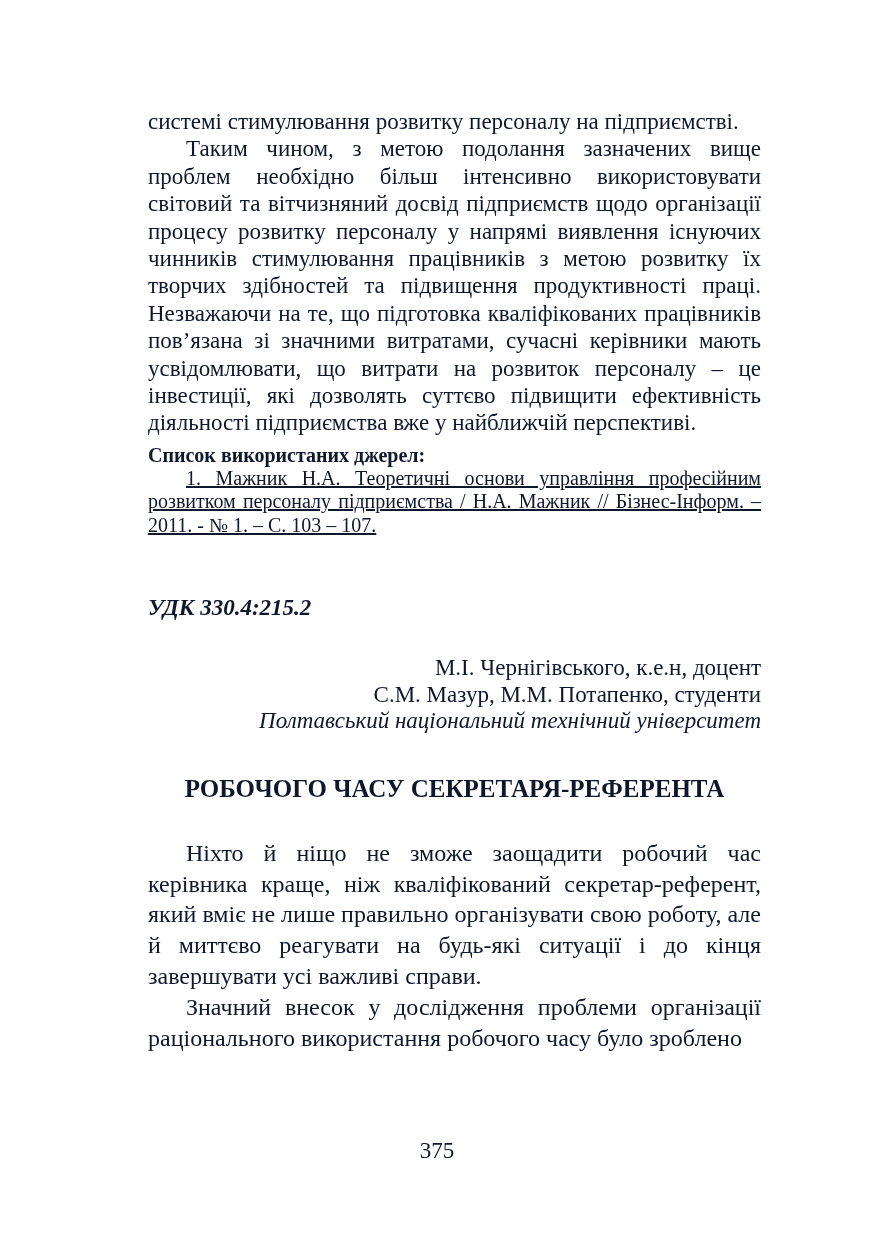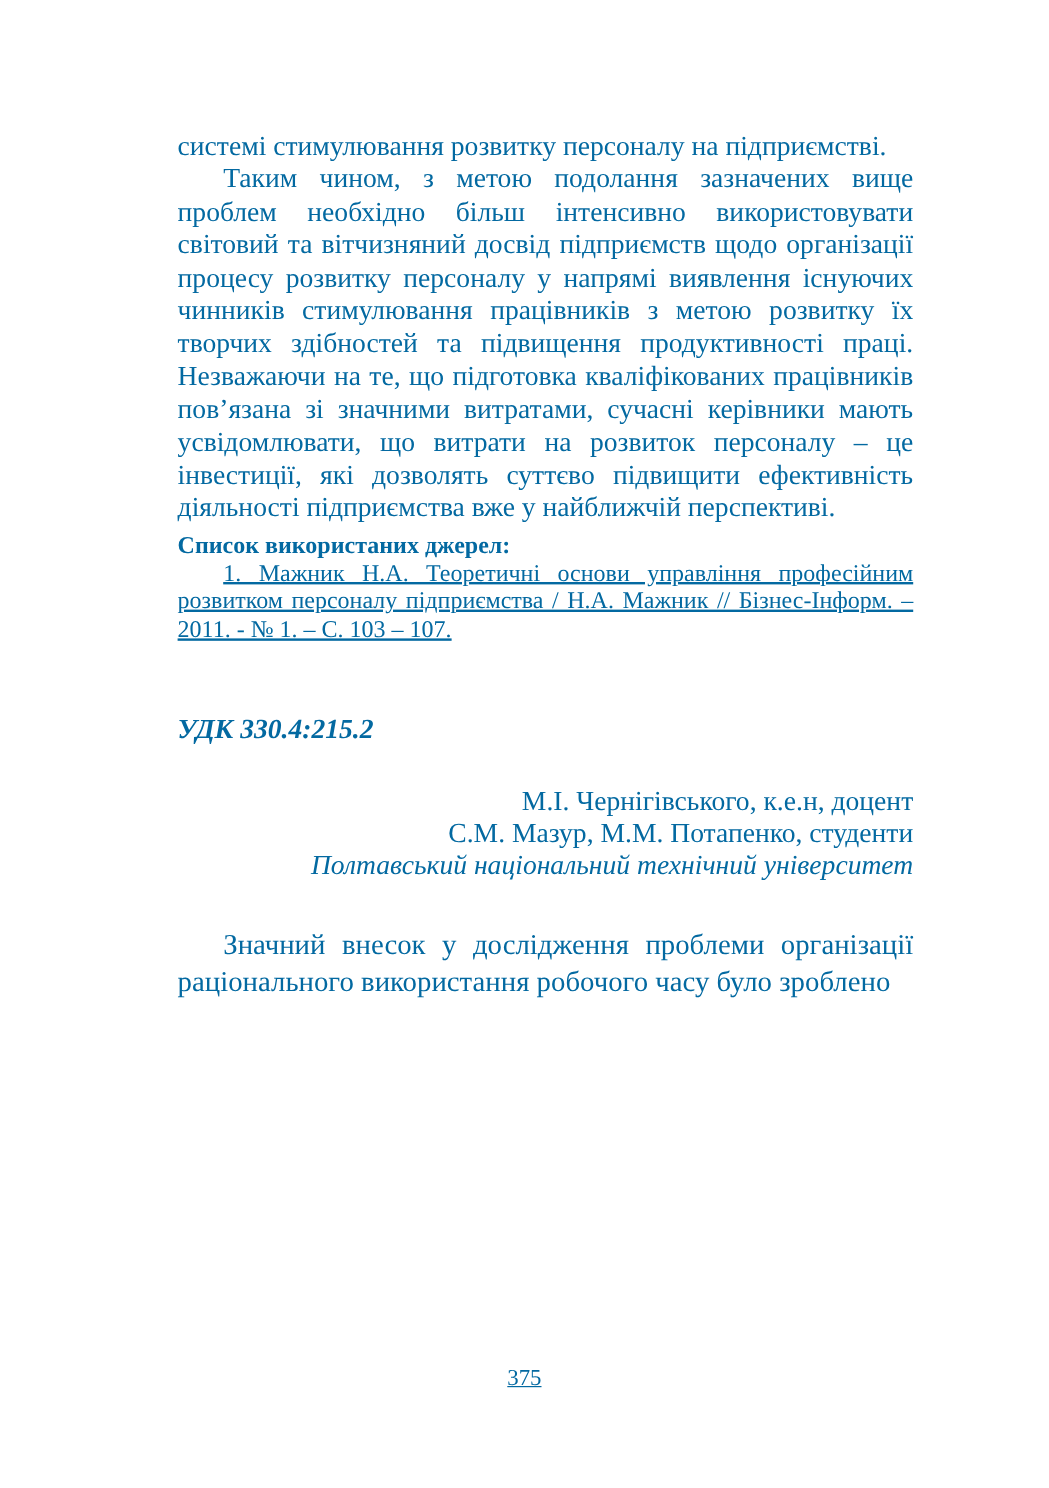--- a/index.html
+++ b/index.html
@@ -5,21 +5,21 @@
   html, body {
     margin: 0;
     padding: 0;
     background: #ffffff;
   }
   .page {
     position: relative;
     width: 874px;
     height: 1240px;
     background: #ffffff;
-    color: #0369a1;
+    color: #0f172a;
     font-family: "Liberation Serif", serif;
     overflow: hidden;
   }
   .content {
     position: absolute;
     left: 148px;
     top: 108px;
     width: 613px;
   }
   .body1 p {
@@ -71,22 +71,21 @@
     line-height: 30.8px;
     text-align: justify;
     text-indent: 38px;
   }
   .page-number {
     position: absolute;
     left: 0;
     right: 0;
     top: 1138px;
     text-align: center;
-    font-size: 19px;
-    text-decoration: underline;
+    font-size: 23px;
   }
 </style>
 </head>
 <body>
 
 <div class="page">
   <div class="content">
 
     <div class="body1">
       <p>системі стимулювання розвитку персоналу на підприємстві.</p>
@@ -99,22 +98,24 @@
 
     <div class="udc">УДК 330.4:215.2</div>
 
     <div class="authors">
       <div>М.І. Чернігівського, к.е.н, доцент</div>
       <div>С.М. Мазур, М.М. Потапенко, студенти</div>
       <div class="affiliation">Полтавський національний технічний університет</div>
     </div>
 
     <div class="title">
+      <div>РОБОЧОГО ЧАСУ СЕКРЕТАРЯ-РЕФЕРЕНТА</div>
     </div>
 
     <div class="body2">
+      <p>Ніхто й ніщо не зможе заощадити робочий час керівника краще, ніж кваліфікований секретар-референт, який вміє не лише правильно організувати свою роботу, але й миттєво реагувати на будь-які ситуації і до кінця завершувати усі важливі справи.</p>
       <p>Значний внесок у дослідження проблеми організації раціонального використання робочого часу було зроблено</p>
     </div>
 
   </div>
 
   <div class="page-number">375</div>
 </div>
 
 </body></html>

